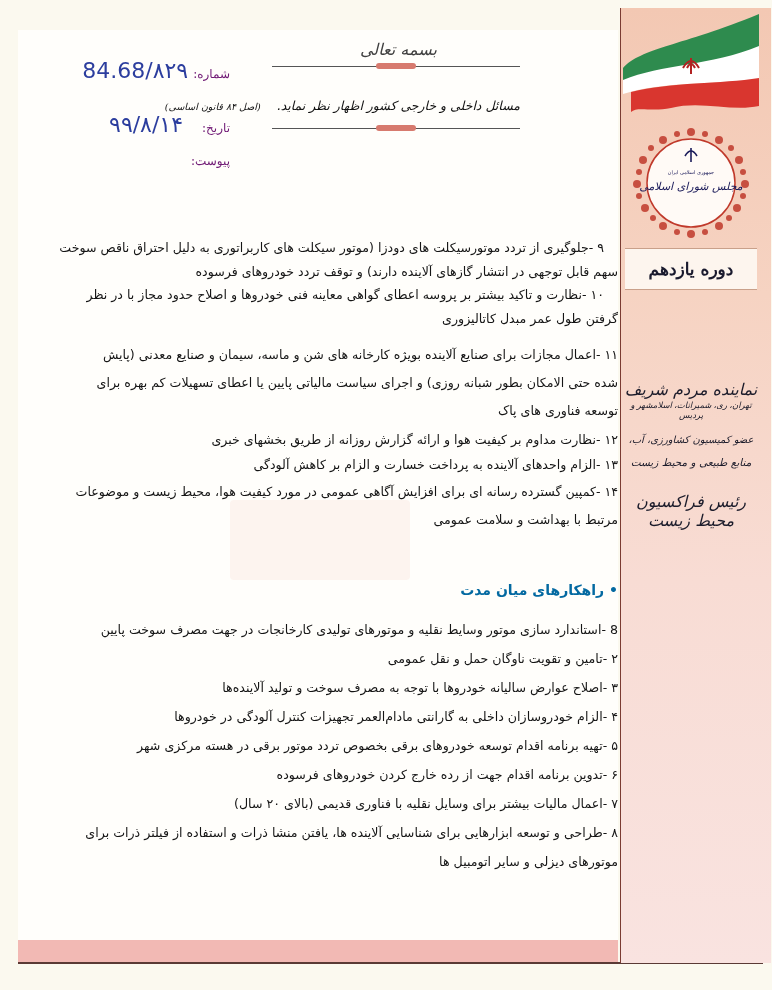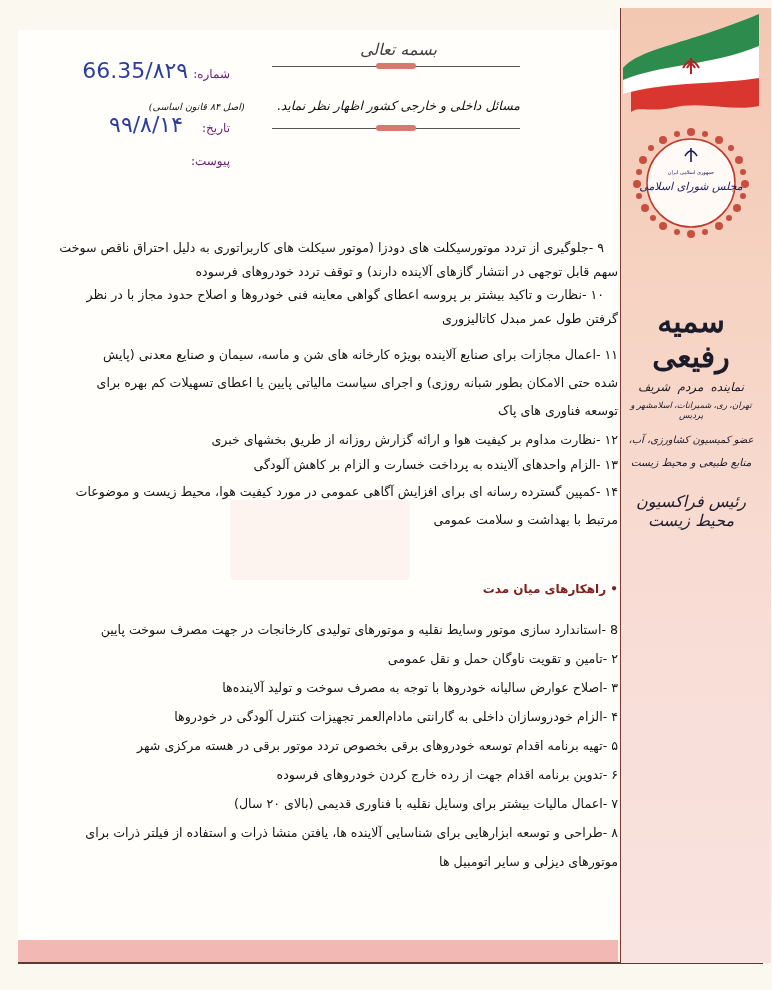--- a/index.html
+++ b/index.html
@@ -59,21 +59,21 @@
   .basmala {
     position:absolute; left:360px; top:40px; font-family:"DejaVu Serif", serif;
     font-style:italic; font-size:16px; color:#404040; direction:rtl;
   }
   .body-text {
     position:absolute; direction:rtl; text-align:right; white-space:nowrap;
     font-family:"DejaVu Sans", sans-serif; font-size:12.6px; color:#151515;
   }
   .heading {
     position:absolute; direction:rtl; text-align:left; white-space:nowrap;
-    font-family:"DejaVu Sans", sans-serif; font-weight:bold; font-size:12px; color:#7f1d1d;
+    font-family:"DejaVu Sans", sans-serif; font-weight:bold; font-size:14px; color:#0369a1;
   }
   .faint-watermark {
     position:absolute; left:230px; top:500px; width:180px; height:80px;
     background:rgba(240,170,160,0.12); border-radius:4px;
   }
 </style>
 </head>
 <body>
 
 <div class="page"></div>
@@ -81,29 +81,29 @@
 <div class="bottom-band"></div>
 <div class="bottom-line"></div>
 
 <div class="basmala">بسمه تعالی</div>
 
 <div class="motto-box">
   <div class="motto-line" style="top:8px"></div>
   <div class="ornament" style="top:5px"></div>
   <div class="motto-text" style="top:40px">
     <span>مسائل داخلی و خارجی کشور اظهار نظر نماید.</span>
-    <span style="font-size:9.5px; margin-right:28px">(اصل ۸۴ قانون اساسی)</span>
+    <span style="font-size:9.5px; margin-right:12px">(اصل ۸۴ قانون اساسی)</span>
   </div>
   <div class="motto-line" style="top:70px"></div>
   <div class="ornament" style="top:67px"></div>
 </div>
 
 <div class="header-left" style="left:70px; top:58px; width:160px;">
   <span class="lbl">شماره:</span>
-  <span class="hw">66.35/۸۲۹</span>
+  <span class="hw">84.68/۸۲۹</span>
 </div>
 <div class="header-left" style="left:70px; top:112px; width:160px;">
   <span class="lbl">تاریخ:</span>
   <span class="hw" style="margin-right:14px">۹۹/۸/۱۴</span>
 </div>
 <div class="header-left" style="left:70px; top:150px; width:160px;">
   <span class="lbl">پیوست:</span>
 </div>
 
 <div class="body-text" style="right:168px; top:240px">۹ -جلوگیری از تردد موتورسیکلت های دودزا (موتور سیکلت های کاربراتوری به دلیل احتراق ناقص سوخت</div>
@@ -171,20 +171,20 @@
     </g>
     <circle cx="60" cy="57" r="44" fill="#fffaf6" stroke="#c0392b" stroke-width="1.5"></circle>
     <g stroke="#1b1b5a" stroke-width="1.6" fill="none">
       <path d="M54,30 q6,-10 12,0"></path>
         <line x1="60" y1="22" x2="60" y2="36"></line>
     </g>
     <text x="60" y="64" text-anchor="middle" font-family="DejaVu Serif, serif" font-size="11" font-style="italic" fill="#1b1b5a">مجلس شورای اسلامی</text>
     <text x="60" y="48" text-anchor="middle" font-family="DejaVu Sans, sans-serif" font-size="5" fill="#1b1b5a">جمهوری اسلامی ایران</text>
   </svg>
 
+  <div class="term-box">دوره یازدهم</div>
 
-  <div class="mp-name">سمیه رفیعی</div>
-  <div class="mp-info" style="top:372px; font-size:12px;font-family:Liberation Mono, monospace;">نماینده مردم شریف</div>
+  <div class="mp-info" style="top:372px; font-size:16px;">نماینده مردم شریف</div>
   <div class="mp-info" style="top:392px; font-size:8.5px;font-family:Liberation Serif, serif;">تهران، ری، شمیرانات، اسلامشهر و پردیس</div>
   <div class="mp-info" style="top:426px; font-size:10px;">عضو کمیسیون کشاورزی، آب،</div>
   <div class="mp-info" style="top:448px; font-size:10.5px;">منابع طبیعی و محیط زیست</div>
   <div class="mp-info" style="top:484px; font-size:16px;">رئیس فراکسیون محیط زیست</div>
 </div>
 
 </body></html>

